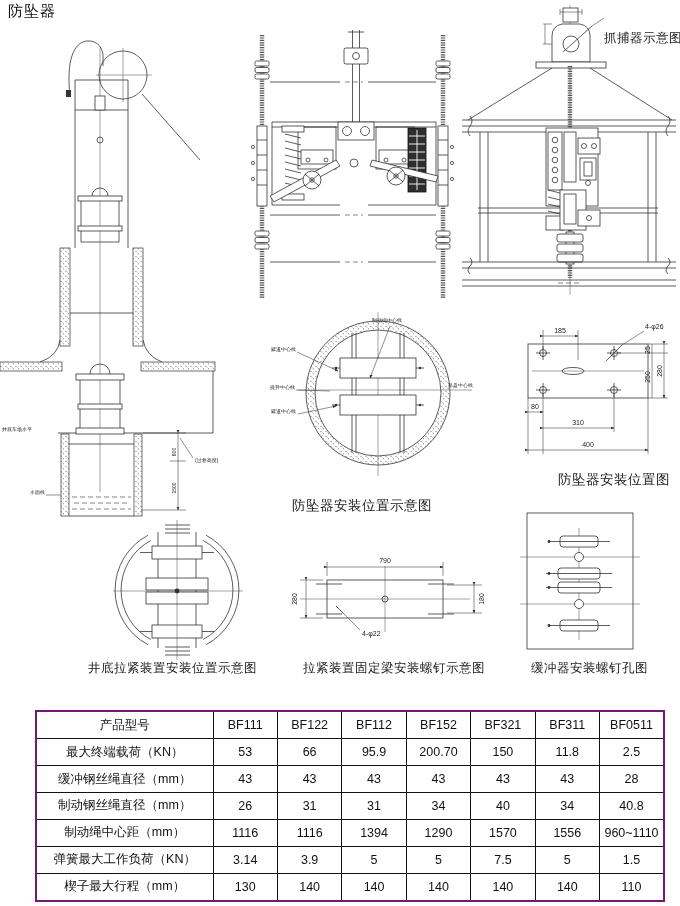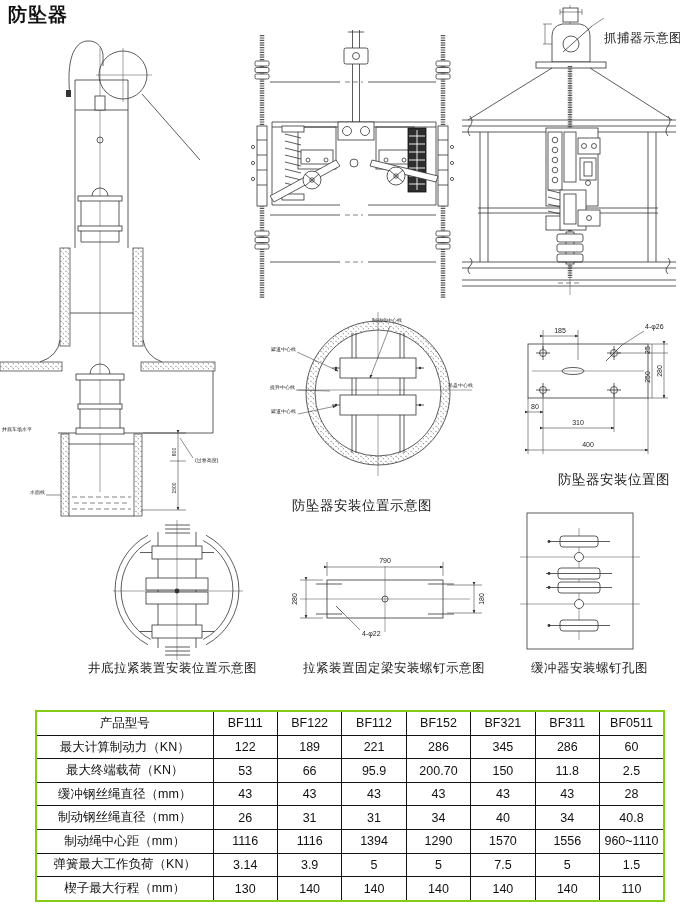--- a/index.html
+++ b/index.html
@@ -1,34 +1,34 @@
 <!DOCTYPE html>
 <html><head>
 <meta charset="utf-8">
 <style>
   html,body{margin:0;padding:0;background:#e8e8e8;}
   .page{position:relative;width:680px;height:906px;background:#ffffff;overflow:hidden;
         font-family:"Liberation Sans","DejaVu Sans",sans-serif;color:#111;}
-  .title{position:absolute;left:8px;top:2px;font-size:19px;font-weight:bold;letter-spacing:1px;}
+  .title{position:absolute;left:8px;top:2px;font-size:15px;font-weight:normal;letter-spacing:1px;}
   .cap{position:absolute;font-size:12.5px;color:#1a1a1a;letter-spacing:.5px;white-space:nowrap;}
   svg.draw{position:absolute;left:0;top:0;}
   svg .ln{stroke:#333;stroke-width:.8;fill:none;}
   svg .lt{stroke:#444;stroke-width:.5;fill:none;}
   svg .dim{stroke:#333;stroke-width:.55;fill:none;}
   svg .wh{fill:#fff;stroke:#333;stroke-width:.8;}
   svg .rope{stroke:#555;stroke-width:4.5;stroke-dasharray:1.2 1.2;fill:none;}
   svg .dash{stroke:#333;stroke-width:.6;stroke-dasharray:5 3;fill:none;}
   svg text{font-family:"Liberation Sans","DejaVu Sans",sans-serif;fill:#222;}
   svg text.d{font-size:7px;}
   svg text.t{font-size:5px;}
   table.spec{position:absolute;left:35px;top:710px;width:630px;height:192px;
      border-collapse:collapse;table-layout:fixed;font-size:12.5px;}
   table.spec th,table.spec td{border:1px solid #111;text-align:center;padding:0;
      font-weight:normal;overflow:hidden;white-space:nowrap;}
-  table.spec{border:2px solid #84cc16;}
+  table.spec{border:2px solid #701a75;}
   table.spec col.c0{width:177px;}
 </style>
 </head>
 <body>
 
 <div class="page">
 
   <div class="title">防坠器</div>
 
   <svg class="draw" width="680" height="706" viewBox="0 0 680 706">
@@ -438,30 +438,20 @@
       <th>产品型号</th>
       <th>BF111</th>
       <th>BF122</th>
       <th>BF112</th>
       <th>BF152</th>
       <th>BF321</th>
       <th>BF311</th>
       <th>BF0511</th>
     </tr>
     <tr>
-      <td>最大计算制动力（KN）</td>
-      <td>122</td>
-      <td>189</td>
-      <td>221</td>
-      <td>286</td>
-      <td>345</td>
-      <td>286</td>
-      <td>60</td>
-    </tr>
-    <tr>
       <td>最大终端载荷（KN）</td>
       <td>53</td>
       <td>66</td>
       <td>95.9</td>
       <td>200.70</td>
       <td>150</td>
       <td>11.8</td>
       <td>2.5</td>
     </tr>
     <tr>

